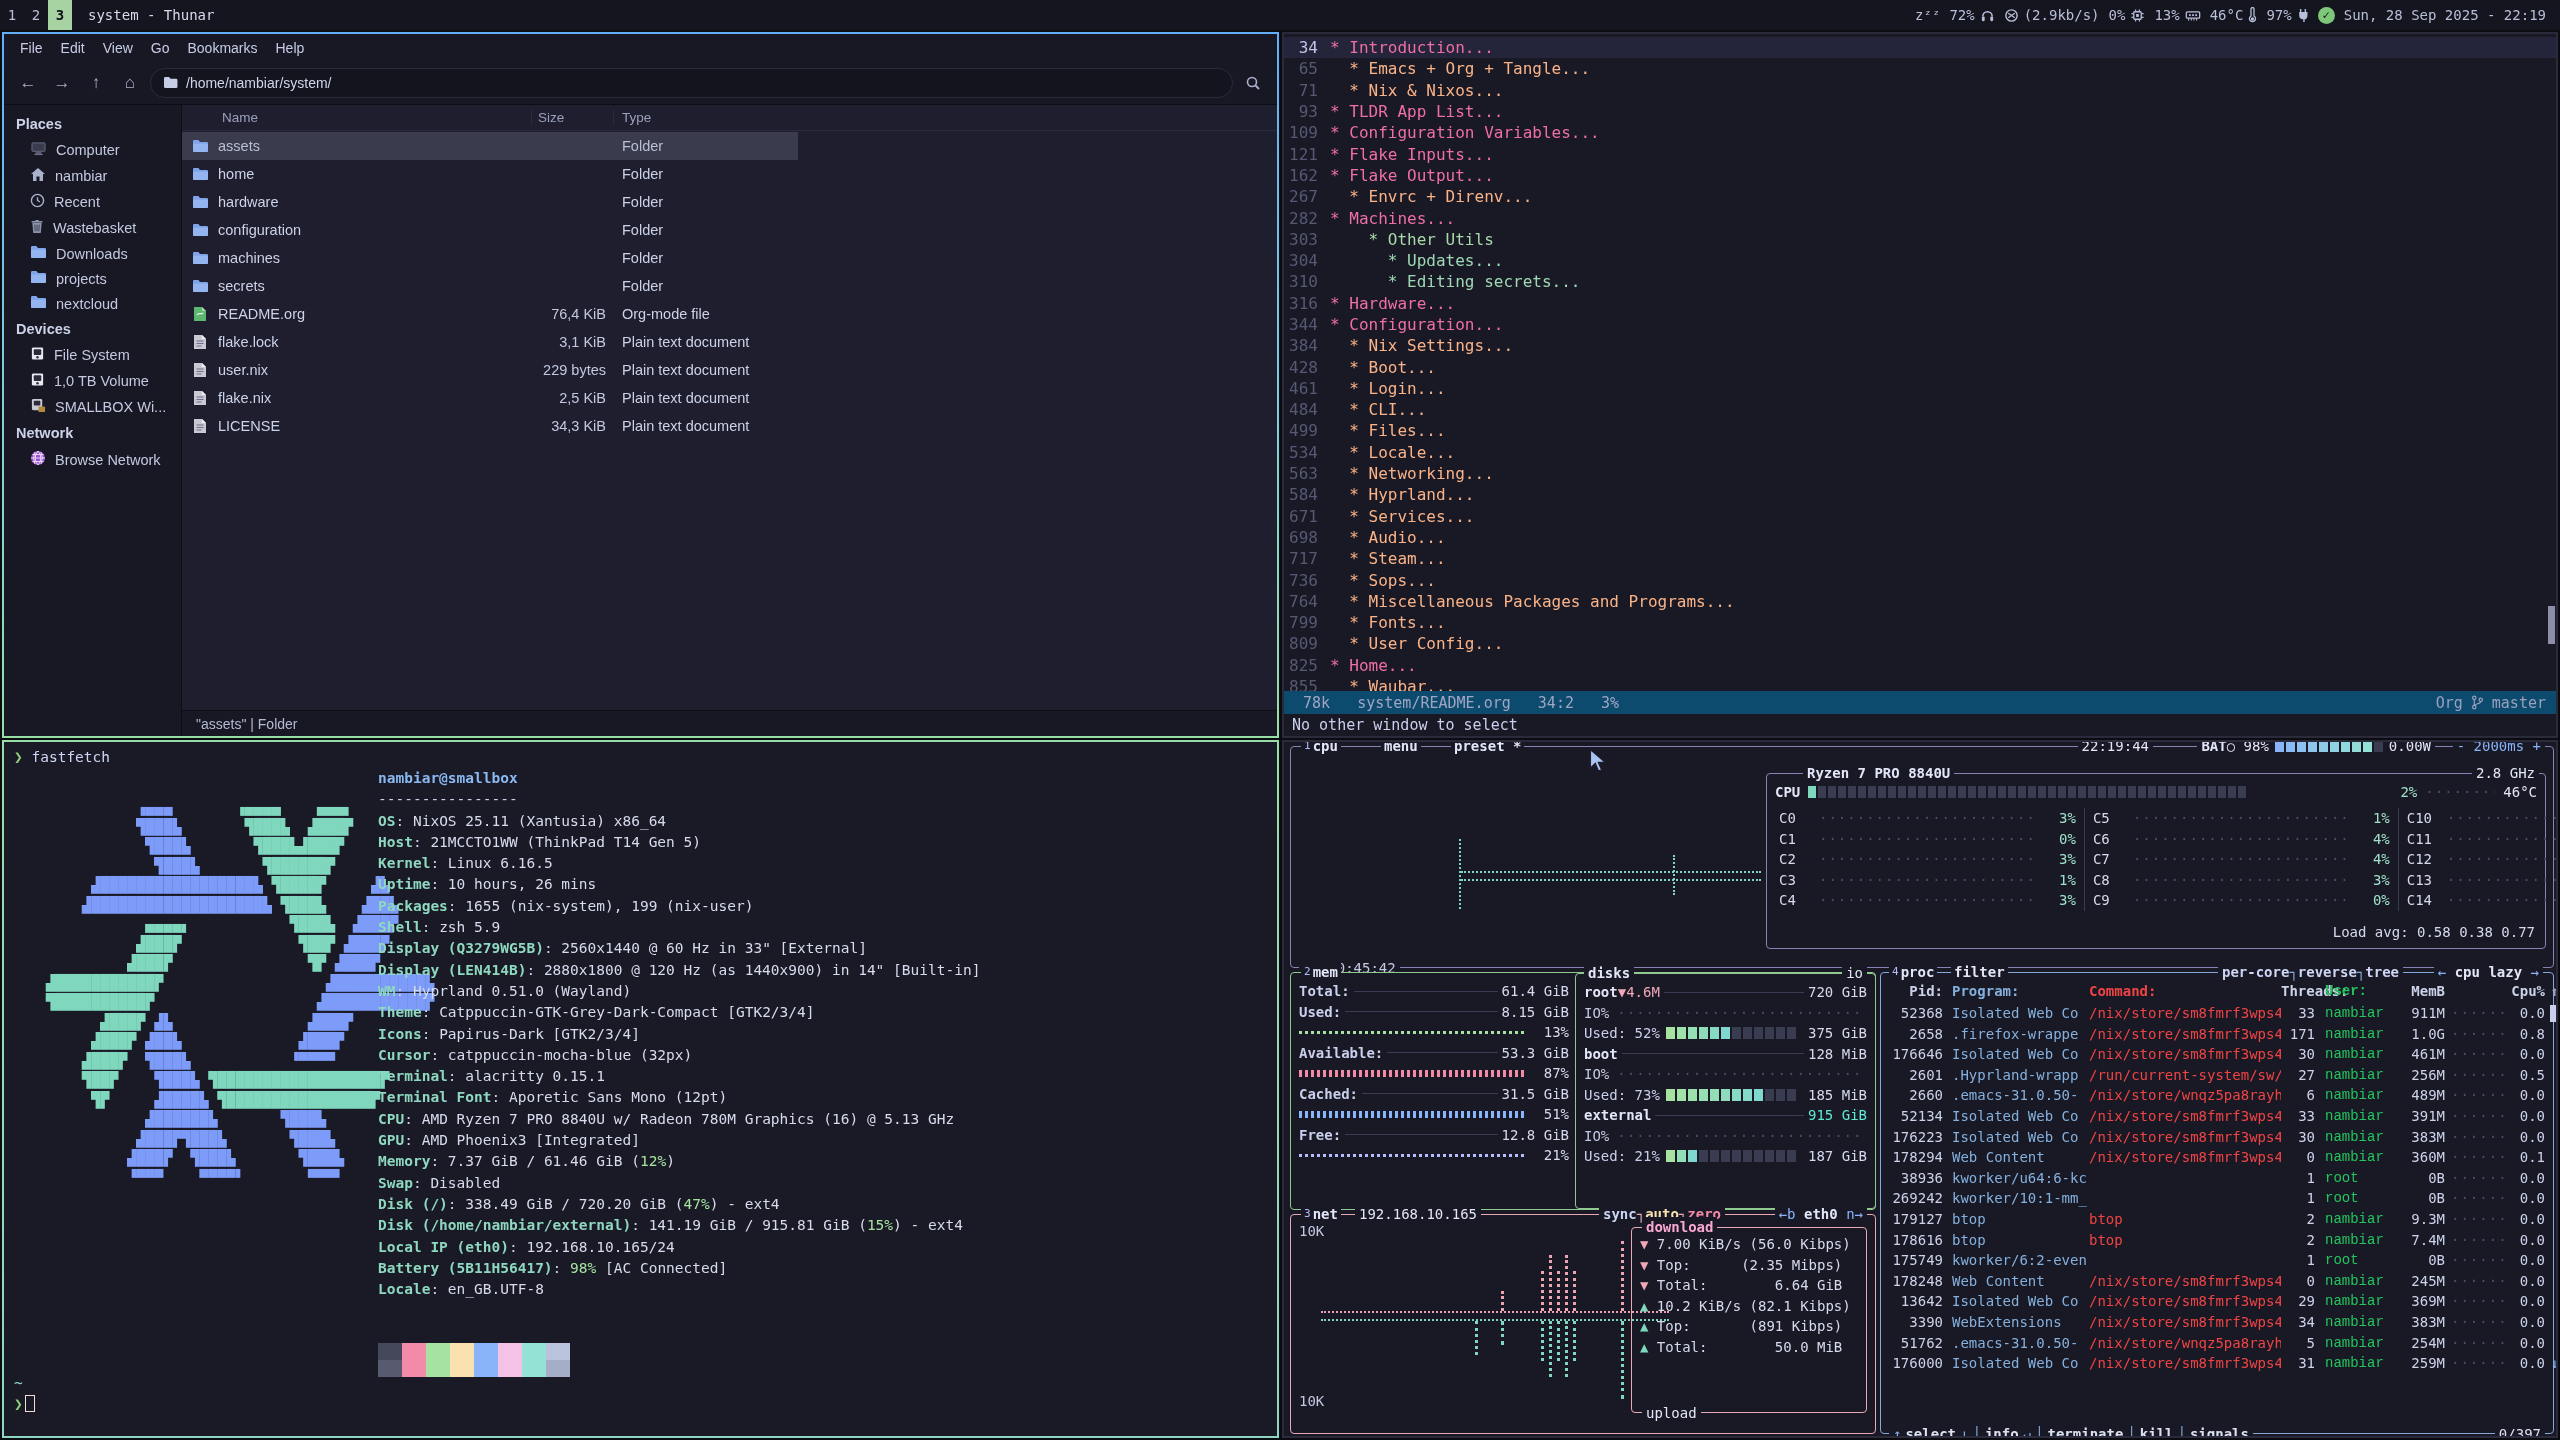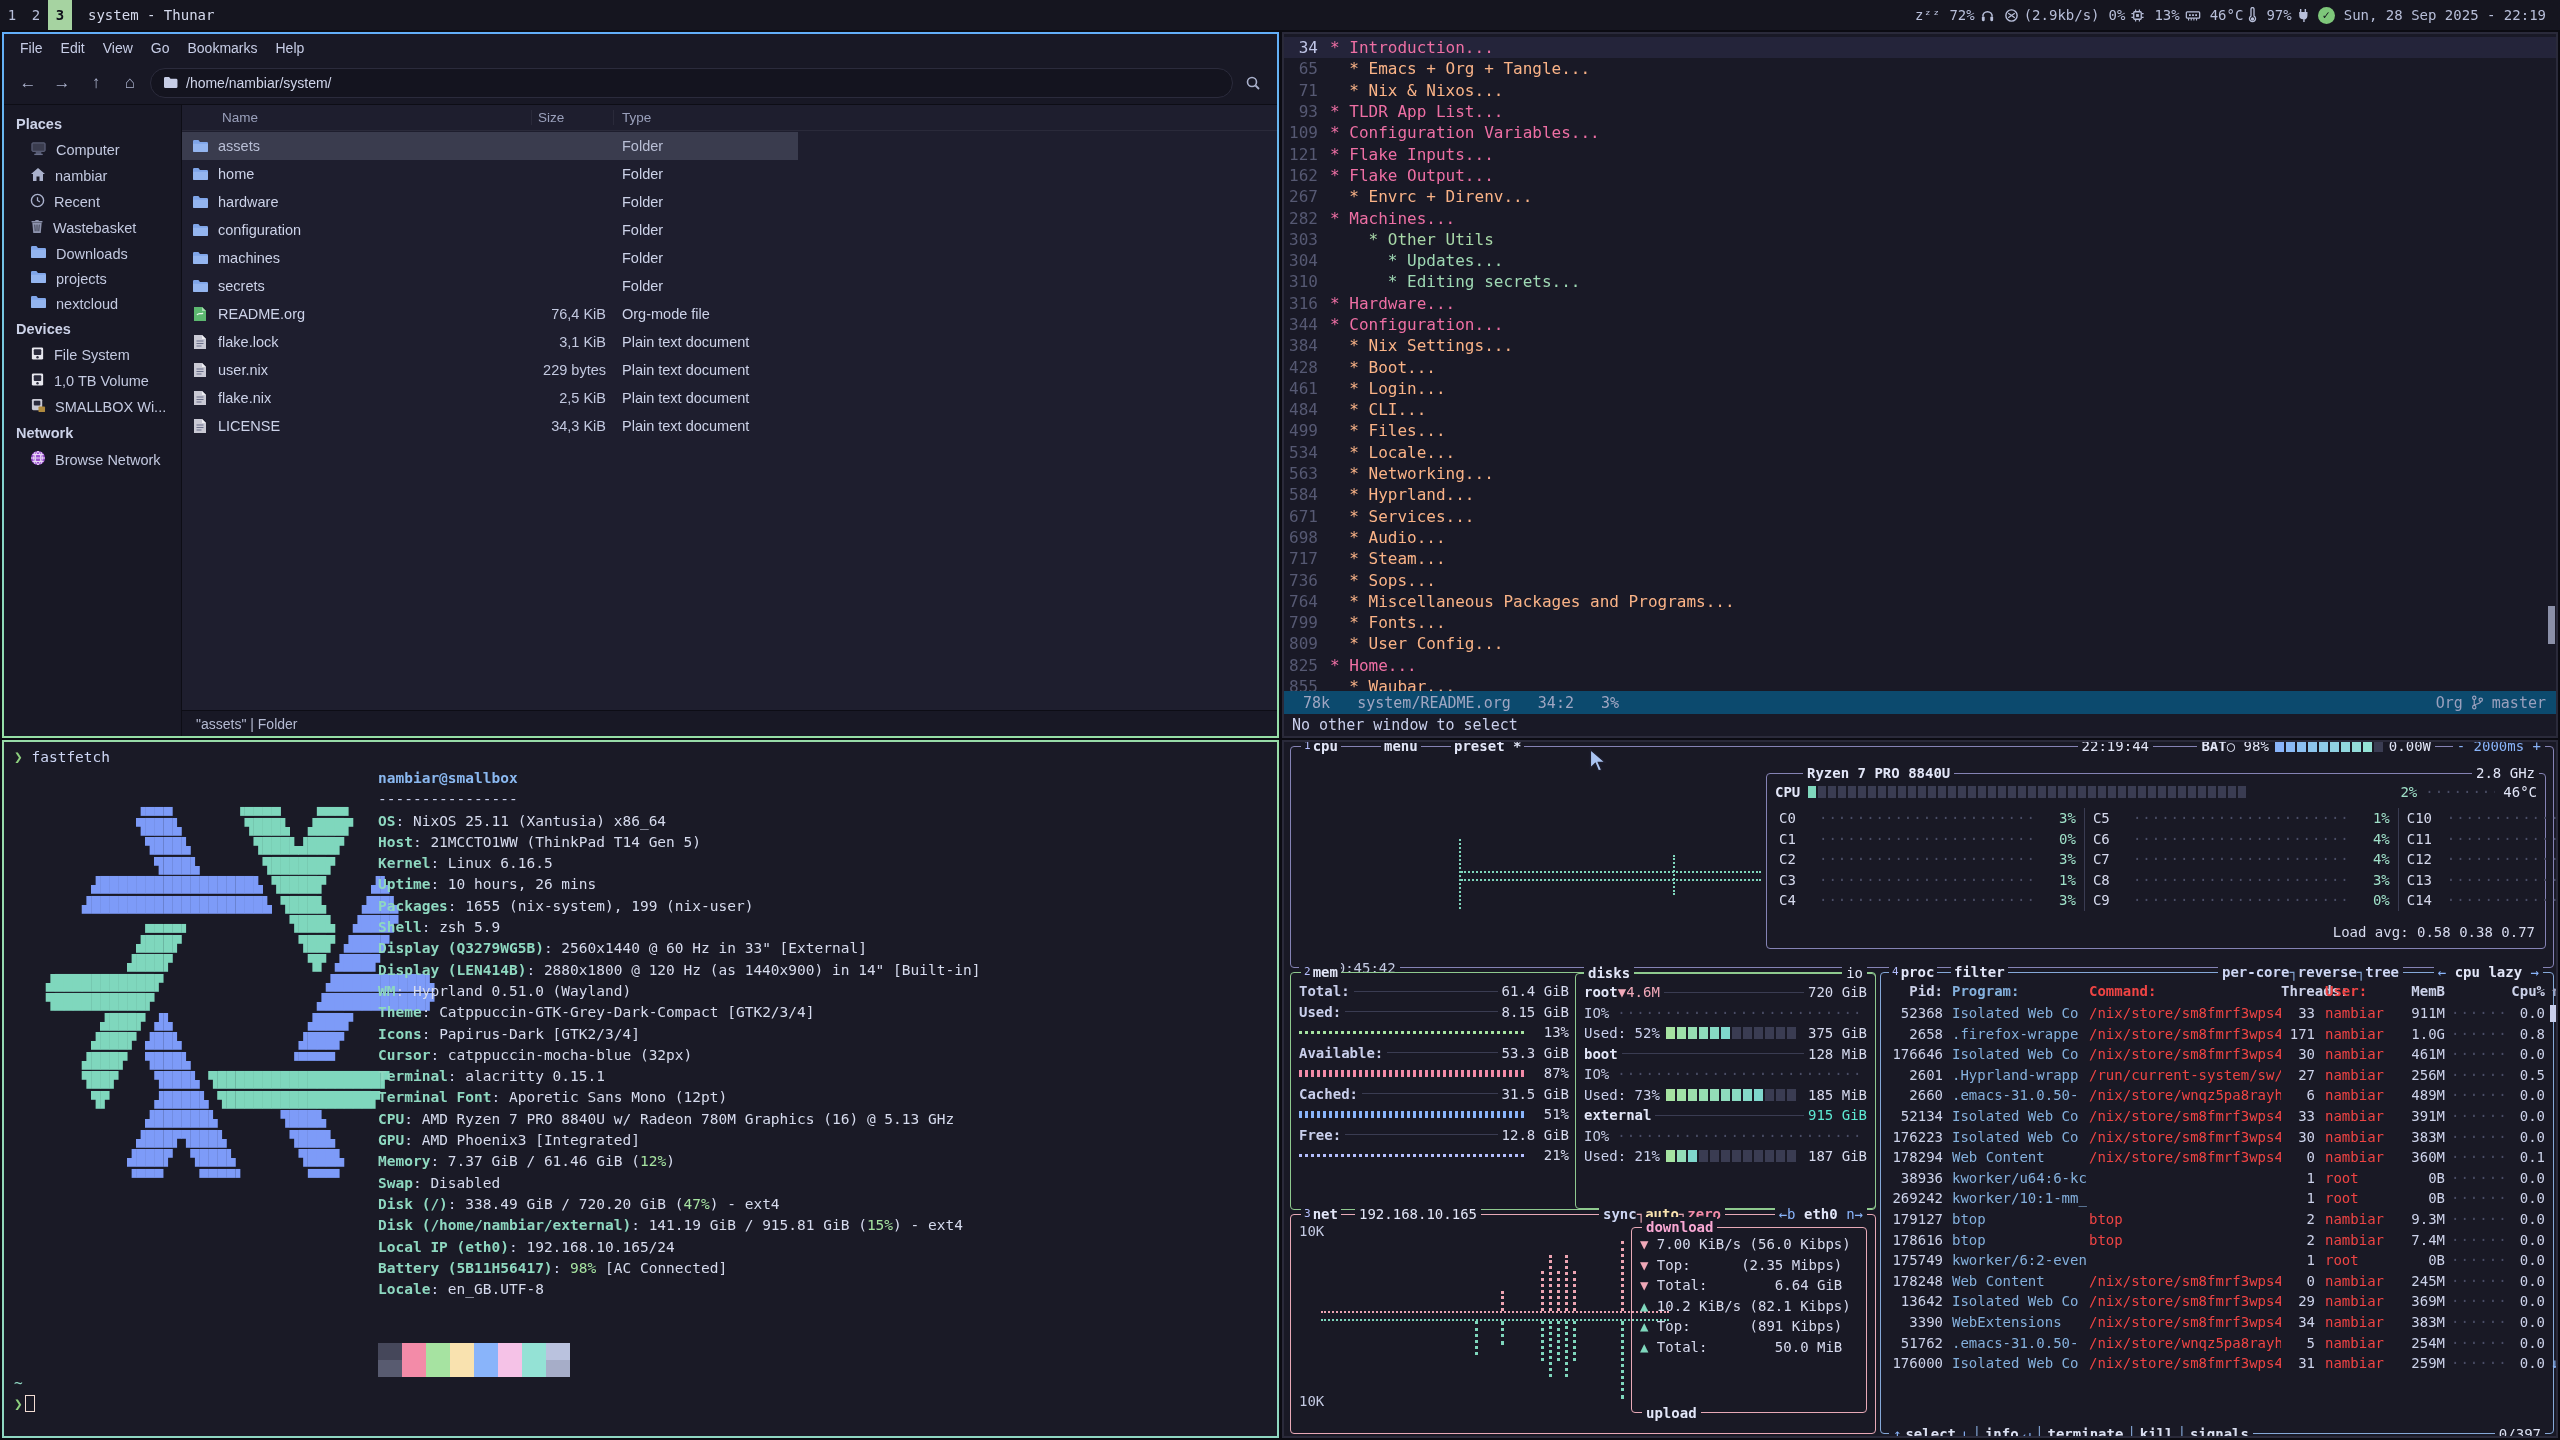--- a/index.html
+++ b/index.html
@@ -146,21 +146,21 @@
   .arr-d{color:#f0a8b8;} .arr-u{color:#7fd7bd;}
 
   
   #proc-head{position:absolute;left:6px;top:8px;right:6px;display:flex;height:20.5px;font-weight:bold;color:#dbe0f2;}
   #proc-rows{position:absolute;left:6px;top:30px;right:6px;}
   .prow2{display:flex;height:20.6px;align-items:center;}
   .c-pid{width:56px;text-align:right;flex:none;color:#ccd2ea;}
   .c-prog{width:146px;padding-left:9px;flex:none;color:#84b0dd;overflow:hidden;white-space:nowrap;}
   .c-cmd{width:192px;flex:none;color:#ef4444;overflow:hidden;white-space:nowrap;}
   .c-thr{width:34px;text-align:right;flex:none;color:#ccd2ea;}
-  .c-usr{width:80px;padding-left:10px;flex:none;color:#ef4444;overflow:hidden;}
+  .c-usr{width:80px;padding-left:10px;flex:none;color:#22c55e;overflow:hidden;font-family:Liberation Mono, monospace;}
   .c-mem{width:50px;text-align:right;flex:none;color:#ccd2ea;}
   .c-dots{width:64px;flex:none;overflow:hidden;color:#4a4d66;letter-spacing:1px;padding-left:6px;}
   .c-cpu{width:36px;text-align:right;flex:none;color:#ccd2ea;}
   .c-sb{width:14px;flex:none;display:flex;justify-content:flex-end;color:#9aa0bd;}
   .sb-thumb{width:9px;height:17px;background:#c9cfec;}
   #proc-footer{display:flex;gap:4px;align-items:center;color:#dbe0f2;}
   .key{color:#89b4fa;}
   #proc-count{position:absolute;right:8px;bottom:-11px;background:#191925;padding:0 4px;color:#dbe0f2;}
 
   #mouse-cursor{position:absolute;left:1588px;top:748px;z-index:99;}
@@ -899,21 +899,21 @@
     <div id="net-dlbox">
       <div class="ontop" style="left:10px;color:#f9a8d4;font-weight:bold;">download</div>
       <div id="net-rows">
             <div class="net-row"><span class="arr-d">▼</span> 7.00 KiB/s (56.0 Kibps)</div>
             <div class="net-row"><span class="arr-d">▼</span> Top:      (2.35 Mibps)</div>
             <div class="net-row"><span class="arr-d">▼</span> Total:        6.64 GiB</div>
             <div class="net-row"><span class="arr-u">▲</span> 10.2 KiB/s (82.1 Kibps)</div>
             <div class="net-row"><span class="arr-u">▲</span> Top:       (891 Kibps)</div>
             <div class="net-row"><span class="arr-u">▲</span> Total:        50.0 MiB</div>
           </div>
-      <div class="onbottom" style="left:10px;color:#e2e6f8;font-weight:bold;text-align:center;">upload</div>
+      <div class="onbottom" style="left:10px;color:#e2e6f8;font-weight:normal;text-align:center;">upload</div>
     </div>
   </div>
 
   <div class="bbox" id="box-proc">
     <div class="btitle" style="left:8px;"><span class="bnum">4</span><b>proc</b></div>
     <div class="btitle" style="left:70px;"><b>filter</b></div>
     <div class="ontop" style="right:150px;"><span id="proc-opts"><b style="color:#cdd6f4;">per-core</b><span style="color:#85a8d8;">┐</span><b style="color:#cdd6f4;">reverse</b><span style="color:#85a8d8;">┐</span><b style="color:#cdd6f4;">tree</b></span></div>
     <div class="ontop" style="right:10px;"><span id="proc-sort"><span class="key">←</span> <b style="color:#e2e6f8;">cpu lazy</b> <span class="key">→</span></span></div>
     <div id="proc-head">
           <span class="c-pid">Pid:</span>

